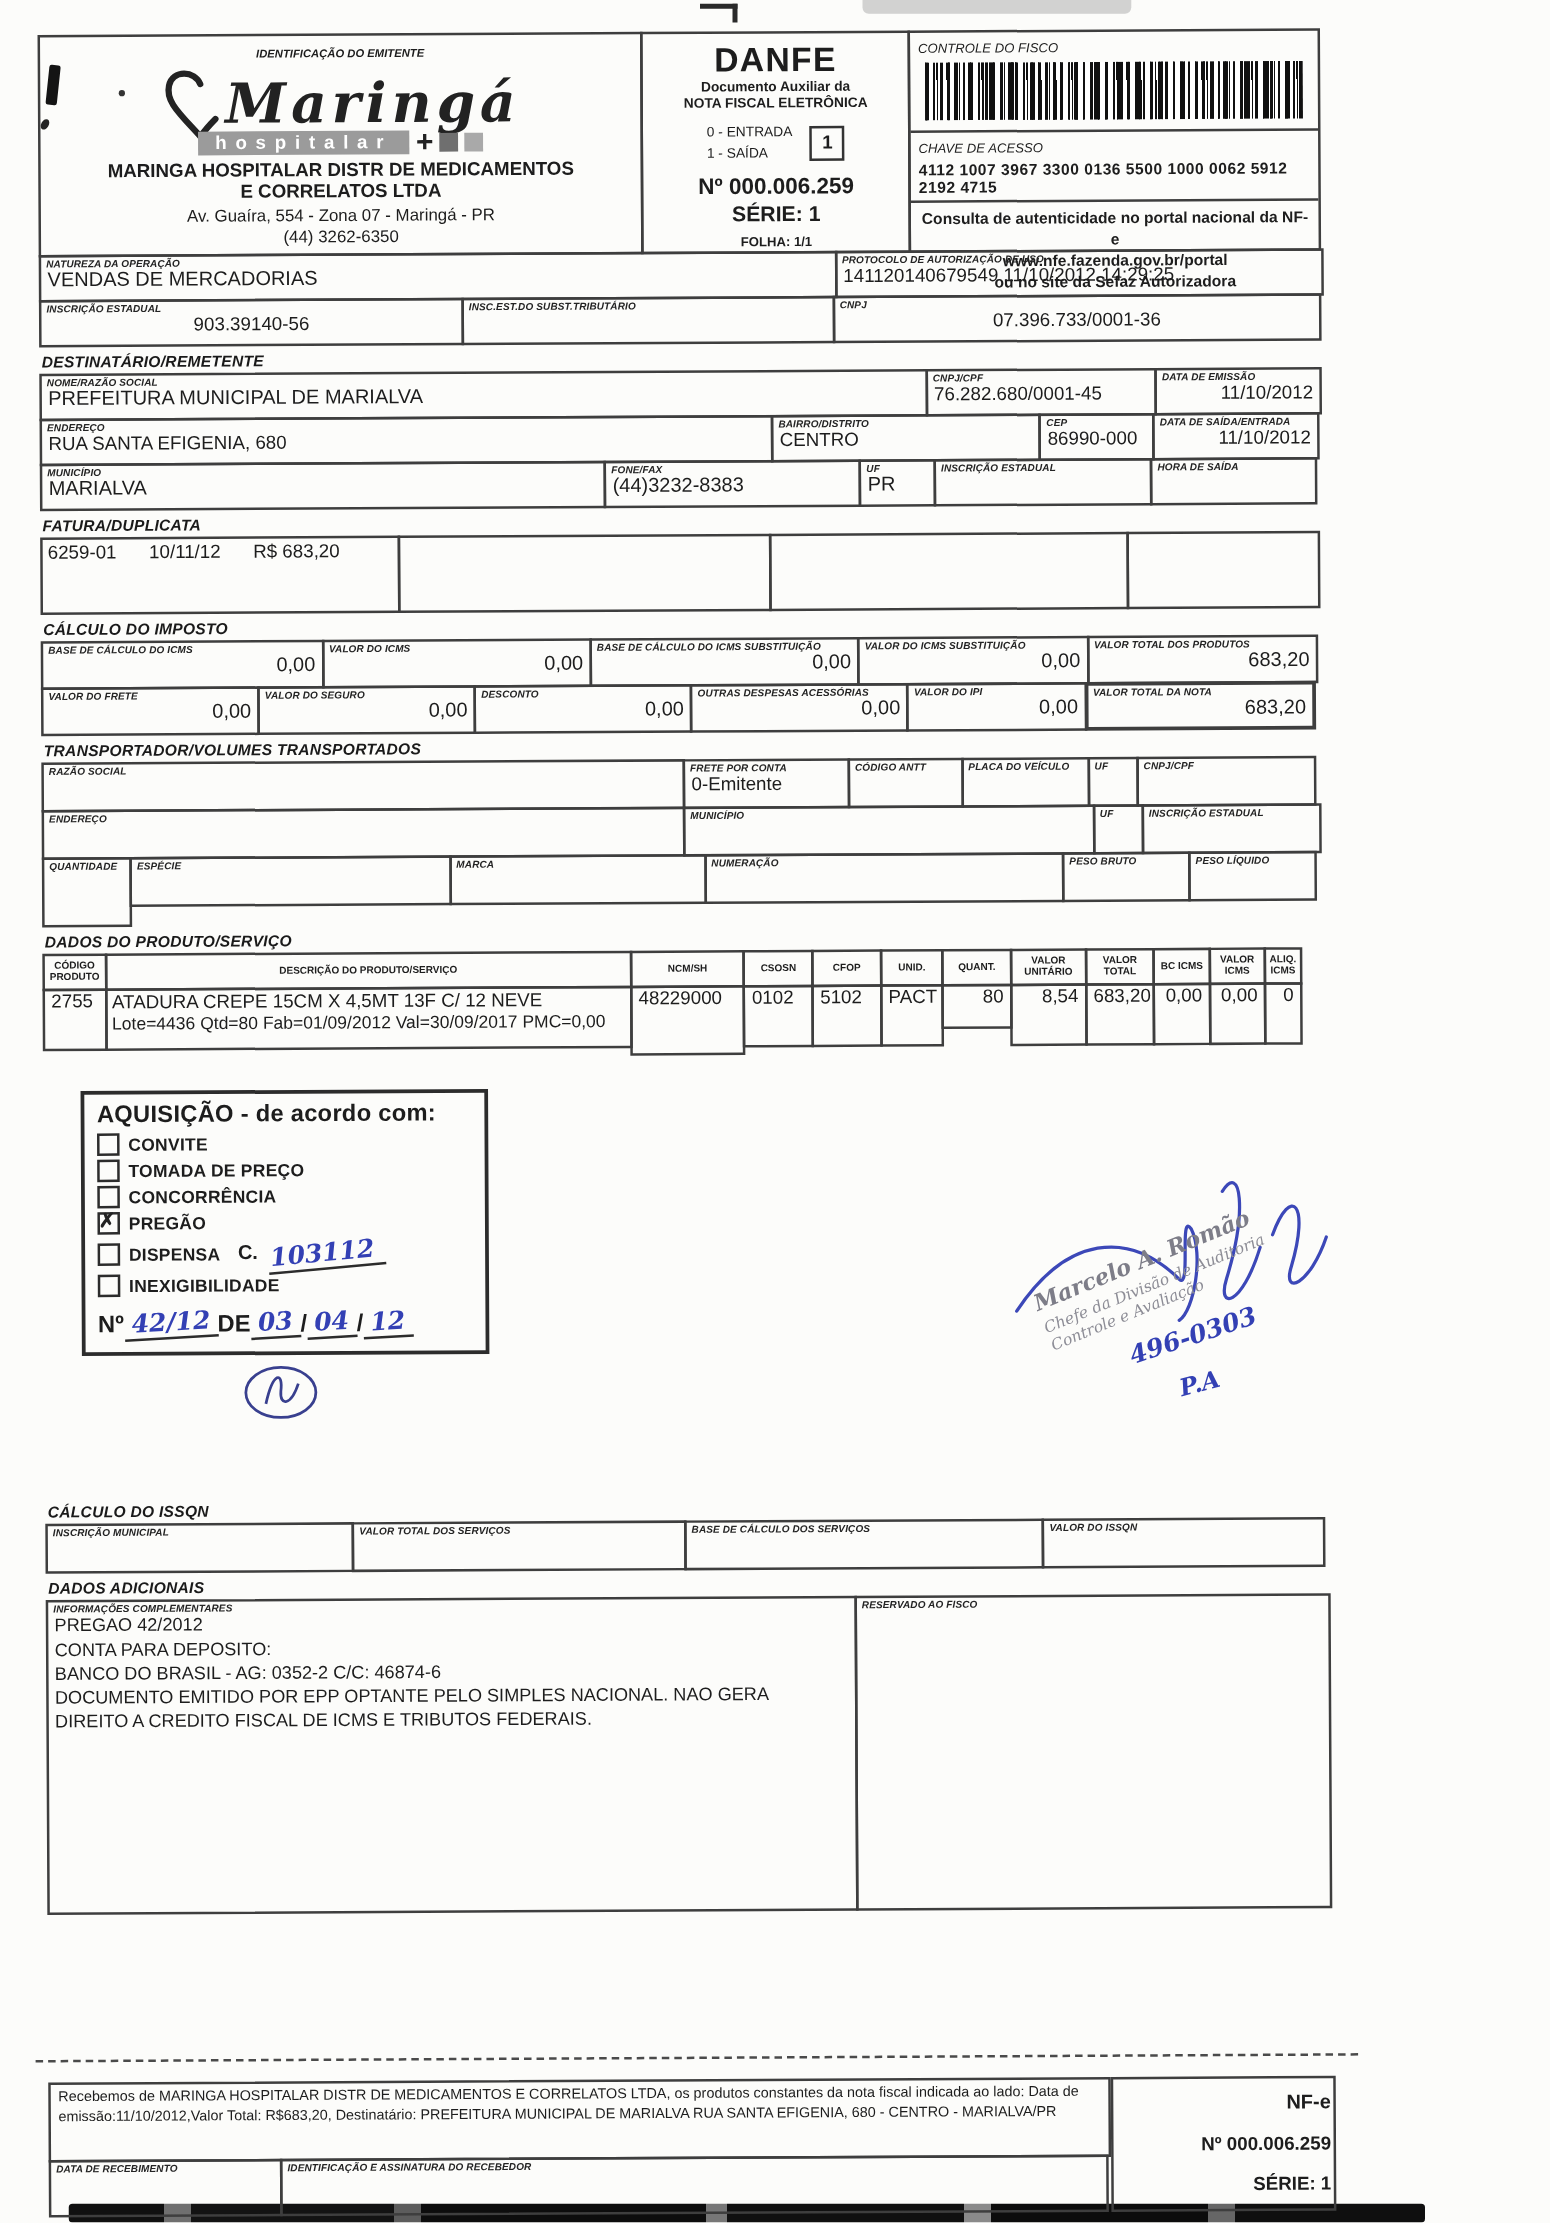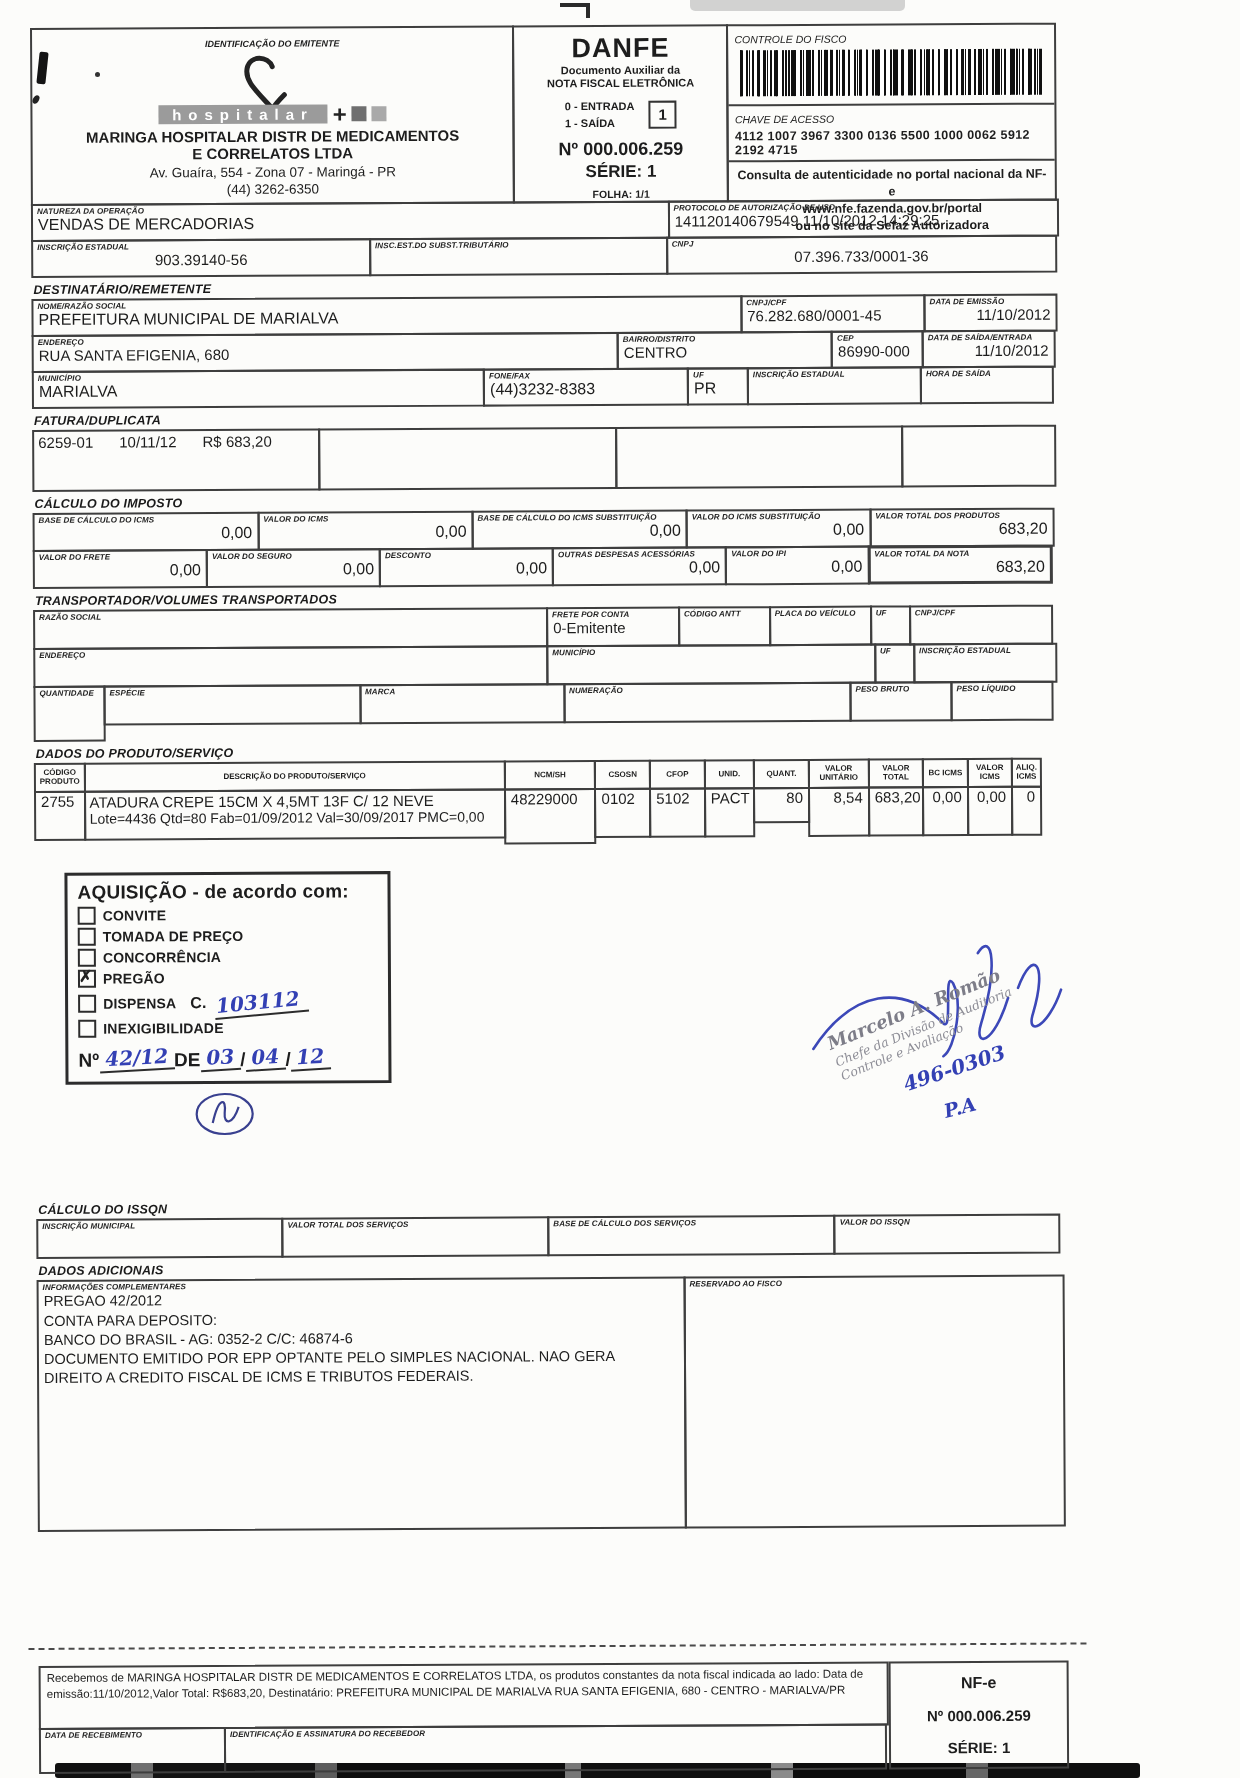--- a/index.html
+++ b/index.html
@@ -29,21 +29,21 @@
   .band{background:#9b9b9b;color:#fff;font-weight:bold;font-size:15px;letter-spacing:7px;padding:1px 14px;}
   .sq1{width:15px;height:15px;background:#6f6f6f;display:inline-block;}
   .sq2{width:15px;height:15px;background:#a9a9a9;display:inline-block;}
   .plus{font-size:24px;font-weight:bold;color:#222;line-height:.8;}
   .emit-name{font-weight:bold;font-size:15px;margin-top:4px;line-height:1.15;}
   .emit-addr{font-size:13.5px;margin-top:2px;}
   .danfe{width:21%;text-align:center;padding-top:6px;}
   .danfe-title{font-size:27px;font-weight:bold;letter-spacing:1px;}
   .danfe-sub{font-size:11px;font-weight:bold;line-height:1.2;}
   .es-wrap{display:flex;justify-content:center;align-items:center;gap:14px;margin-top:8px;}
-  .es{font-size:11px;font-weight:bold;text-align:left;line-height:1.5;}
+  .es{font-size:11px;font-weight:normal;text-align:left;line-height:1.5;}
   .tipo-box{width:24px;height:24px;border:2px solid #333;font-size:15px;font-weight:bold;display:flex;align-items:center;justify-content:center;}
   .danfe-num{font-size:18px;font-weight:bold;margin-top:8px;}
   .danfe-serie{font-size:17px;font-weight:bold;margin-top:2px;}
   .danfe-folha{font-size:10.5px;font-weight:bold;margin-top:6px;}
   .fiscol{width:32%;display:flex;flex-direction:column;}
   .fsub{border-bottom:2px solid #3e3e3e;padding:3px 6px;}
   .fsub:last-child{border-bottom:none;flex:1;}
   .flbl{font-size:10.5px;font-style:italic;font-weight:normal;}
   .barcode{height:46px;margin:3px 6px 5px 6px;background-color:#fff;
     background-image:
@@ -79,21 +79,21 @@
   .carimbo .hpa{position:absolute;left:150px;top:168px;font-size:19px;transform:rotate(-14deg);}
   
   .issq{height:40px;}
   .adic-wrap{height:252px;}
   .adic-left{width:63%;padding-bottom:4px;}
   .adic-right{width:37%;}
   .adic-line{font-size:14.5px;line-height:1.32;padding:0 5px;}
   
   .dash{border:none;border-top:2.5px dashed #4a4a4a;margin:116px -18px 16px -10px;}
   .can-receipt{font-size:11.5px;line-height:1.35;padding:3px 6px;}
-  .can-right{width:180px;text-align:center;display:flex;flex-direction:column;justify-content:space-around;padding:4px 2px;}
+  .can-right{width:180px;text-align:right;display:flex;flex-direction:column;justify-content:space-around;padding:4px 2px;}
   .can-nfe{font-size:16px;font-weight:bold;}
   .can-num{font-size:15px;font-weight:bold;}
   .can-serie{font-size:15px;font-weight:bold;}
   
   .art{position:absolute;}
   .a-top-smudge{left:690px;top:0;width:215px;height:11px;background:#bcbcbc;opacity:.65;border-radius:0 0 5px 5px;}
   .a-corner{left:560px;top:3px;width:26px;height:11px;border-top:4px solid #2a2a2a;border-right:4px solid #2a2a2a;}
   .a-bang{left:38px;top:52px;width:9px;height:32px;background:#141414;transform:rotate(6deg);border-radius:2px;}
   .a-bang-dot{left:33px;top:95px;width:6px;height:9px;background:#222;border-radius:50%;transform:rotate(30deg);}
   .a-dot1{left:95px;top:72px;width:5px;height:5px;background:#333;border-radius:50%;}
@@ -115,20 +115,21 @@
 
   <div class="row">
     <div class="box hd emit">
       <span class="seclbl">IDENTIFICAÇÃO DO EMITENTE</span>
       <div class="logo-row">
         <span>
           <svg width="64" height="62" viewBox="0 0 64 62">
             <path d="M32 14 C28 3 10 2 7 15 C4 28 16 38 32 56 C36 50 40 46 44 42" fill="none" stroke="#232323" stroke-width="5" stroke-linecap="round"></path>
           </svg>
         </span>
+        <span class="logo-word">Maringá</span>
       </div>
       <div class="band-row">
         <span class="band">hospitalar</span>
         <span class="plus">+</span>
         <span class="sq1"></span>
         <span class="sq2"></span>
       </div>
       <div class="emit-name">MARINGA HOSPITALAR DISTR DE MEDICAMENTOS</div>
       <div class="emit-name" style="margin-top:0">E CORRELATOS LTDA</div>
       <div class="emit-addr">Av. Guaíra, 554 - Zona 07 - Maringá - PR</div>

